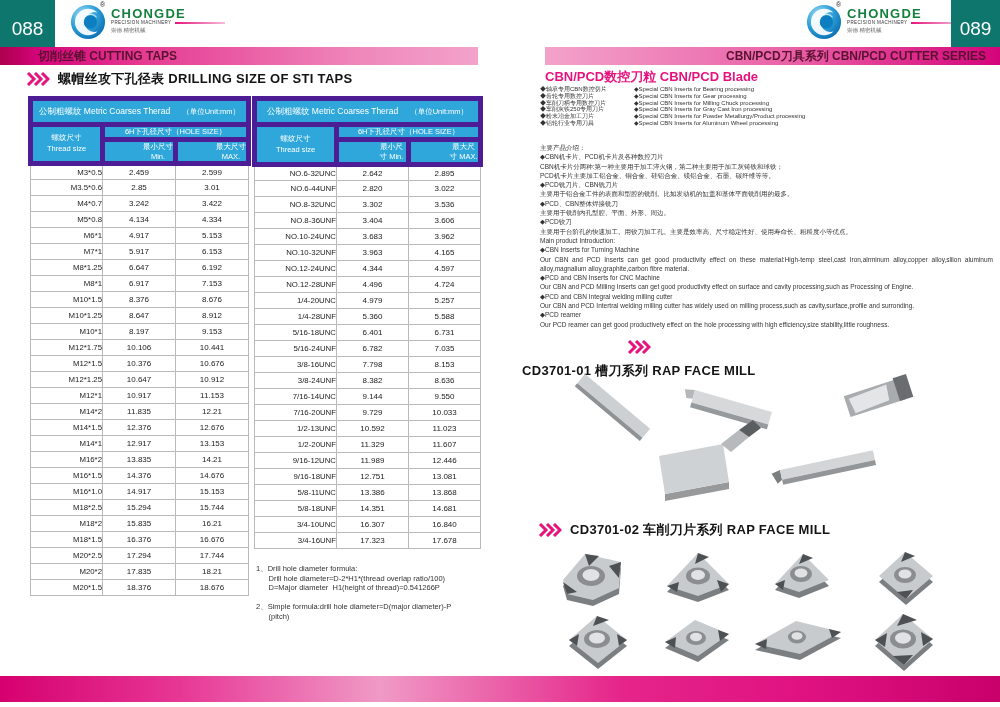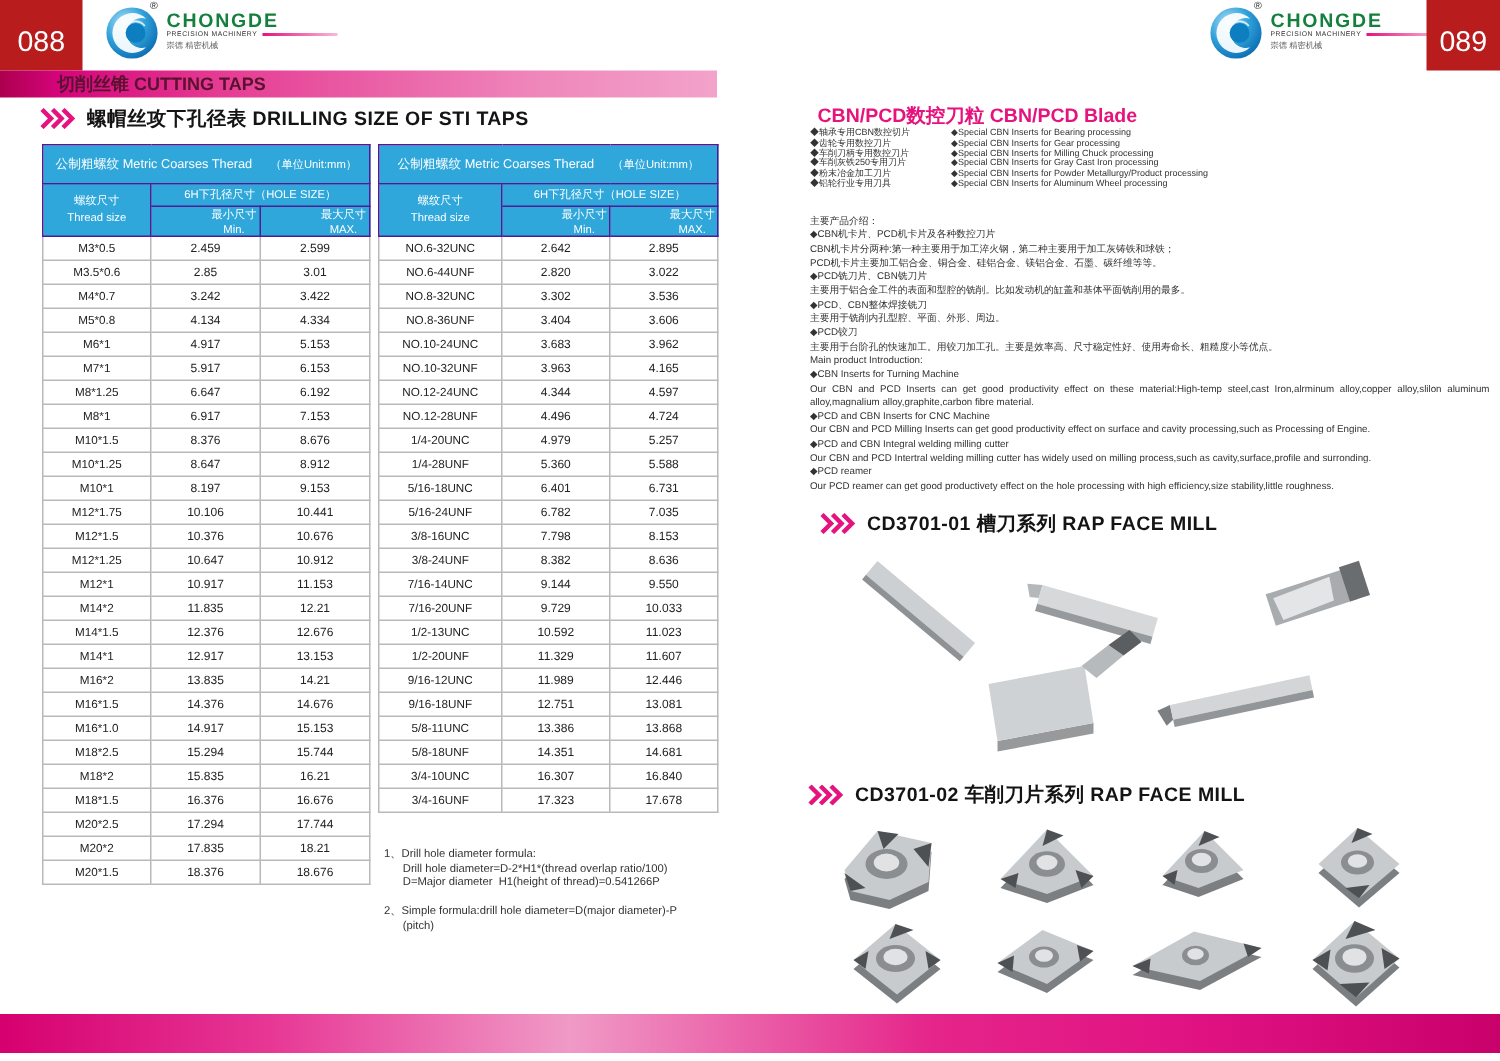--- a/index.html
+++ b/index.html
@@ -2,21 +2,21 @@
 <html><head>
 <meta charset="utf-8">
 <style>
   * { box-sizing: border-box; margin: 0; padding: 0; }
   body { background:#fff; font-family:"Liberation Sans", sans-serif; }
   .sheet { position:relative; width:1000px; height:707px; background:#fff; overflow:hidden; }
 
   .abs { position:absolute; }
 
   
-  .pagenum { background:#b91c1c; color:#fff; font-size:19px; display:flex; align-items:center; justify-content:center; padding-top:10px; }
+  .pagenum { background:#0f766e; color:#fff; font-size:19px; display:flex; align-items:center; justify-content:center; padding-top:10px; }
 
   
   .bar { height:18px; line-height:18px; font-size:12px; font-weight:bold; color:#5a1230; }
   .bar-left  { background:linear-gradient(90deg,#ad004e 0%,#d4047a 8%,#e53a92 30%,#ef87bb 75%,#f3a3cb 100%); padding-left:38px; }
   .bar-right { background:linear-gradient(90deg,#f3a3cb 0%,#e95fa6 55%,#d4047a 100%); text-align:right; padding-right:14px; }
 
   
   .logo { display:flex; gap:5px; position:absolute; }
   .logo-text { padding-top:4px; }
   .logo-name { font-size:13px; font-weight:800; color:#15803d; letter-spacing:1.2px; line-height:11px; }
@@ -25,28 +25,28 @@
   .logo-dash { width:50px; height:2px; background:linear-gradient(90deg,#e5137f,#f6bcd9); }
   .logo-cn { font-size:5.5px; color:#666; margin-top:2px; }
   .reg { position:absolute; left:30px; top:-3px; font-size:7px; color:#222; }
 
   
   .sec-heading { display:flex; align-items:center; gap:8px; }
   .sec-heading-text { font-size:13px; font-weight:bold; color:#141414; letter-spacing:0.3px; }
 
   
   .dtable { position:absolute; border-collapse:collapse; table-layout:fixed; background:#fff; }
-  .dtable th { background:#2fa7db; color:#fff; font-weight:normal; border:1px solid #4c1d95; text-align:center; vertical-align:middle; }
+  .dtable th { background:#2fa7db; color:#fff; font-weight:normal; border:5px solid #4c1d95; text-align:center; vertical-align:middle; }
   .h-top { height:26px; font-size:8.5px; }
   .h-top .unit { margin-left:12px; font-size:7.5px; }
   .h-thread { font-size:7.5px; line-height:1.45; }
   .h-hole { height:15px; font-size:7.5px; }
   .h-min, .h-max { height:18px; font-size:7.5px;padding-left:38px; }
   .dtable tbody td { border:1px solid #b9b9b9; height:16px; text-align:center; font-size:8px; color:#222; background:#fff; }
-  .dtable tbody td:first-child { font-size:7.8px; }
+  .dtable tbody td:first-child { font-size:7.8px;text-align:right; }
 
   
   .note-block { white-space:pre; font-size:7.5px; line-height:9.6px; color:#333; }
   .note-block.en { margin-top:8px; }
 
   
   .blade-title { text-align:left; font-size:13px; font-weight:bold; color:#e6137f; }
   .bullets div { font-size:6px; line-height:6.8px; color:#333; white-space:pre; }
   .intro div { font-size:6.5px; line-height:9.3px; color:#333; text-align:justify; }
 
@@ -434,20 +434,23 @@
         <span class="logo-dash"></span>
       </div>
       <div class="logo-cn">崇德 精密机械</div>
     </div>
   </div>
 
   <div class="abs pagenum" style="left:951px;top:0;width:49px;height:47px;">
     <span>089</span>
   </div>
 
+  <div class="abs bar bar-right" style="left:545px;top:47px;width:455px;">
+    <span>CBN/PCD刀具系列    CBN/PCD CUTTER SERIES</span>
+  </div>
 
   <div class="abs blade-title" style="left:545px;top:68px;width:455px;">CBN/PCD数控刀粒 CBN/PCD Blade</div>
 
   <div id="bullets-cn" class="abs bullets" style="left:540px;top:86px;">
       <div>◆轴承专用CBN数控切片</div>
       <div>◆齿轮专用数控刀片</div>
       <div>◆车削刀柄专用数控刀片</div>
       <div>◆车削灰铁250专用刀片</div>
       <div>◆粉末冶金加工刀片</div>
       <div>◆铝轮行业专用刀具</div>
@@ -476,21 +479,21 @@
       <div>◆CBN Inserts for Turning Machine</div>
       <div>Our CBN and PCD Inserts can get good productivity effect on these material:High-temp steel,cast Iron,alrminum alloy,copper alloy,slilon aluminum alloy,magnalium alloy,graphite,carbon fibre material.</div>
       <div>◆PCD and CBN Inserts for CNC Machine</div>
       <div>Our CBN and PCD Milling Inserts can get good productivity effect on surface and cavity processing,such as Processing of Engine.</div>
       <div>◆PCD and CBN Integral welding milling cutter</div>
       <div>Our CBN and PCD Intertral welding milling cutter has widely used on milling process,such as cavity,surface,profile and surronding.</div>
       <div>◆PCD reamer</div>
       <div>Our PCD reamer can get good productivety effect on the hole processing with high efficiency,size stability,little roughness.</div>
     </div>
 
-  <div class="abs sec-heading" style="left:546px;top:340px;">
+  <div class="abs sec-heading" style="left:522px;top:340px;flex-direction:column;">
     <svg width="24" height="14" viewBox="0 0 24 14">
       <path d="M2,1 L8,7 L2,13" stroke="#e6137f" stroke-width="3" fill="none"></path>
       <path d="M9,1 L15,7 L9,13" stroke="#e6137f" stroke-width="3" fill="none"></path>
       <path d="M16,1 L22,7 L16,13" stroke="#e6137f" stroke-width="3" fill="none"></path>
     </svg>
     <span class="sec-heading-text">CD3701-01  槽刀系列  RAP FACE MILL</span>
   </div>
 
   <svg class="abs" style="left:545px;top:362px;" width="455" height="152" viewBox="0 0 455 152">
 

